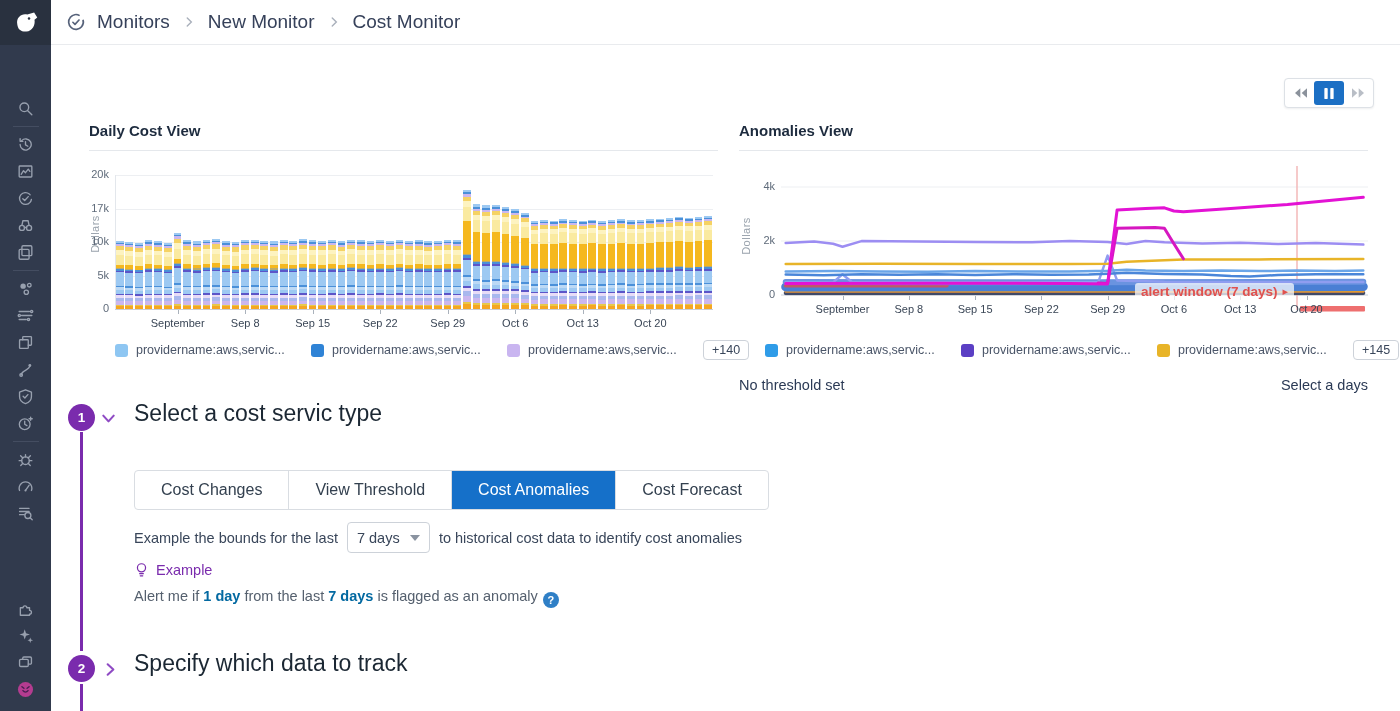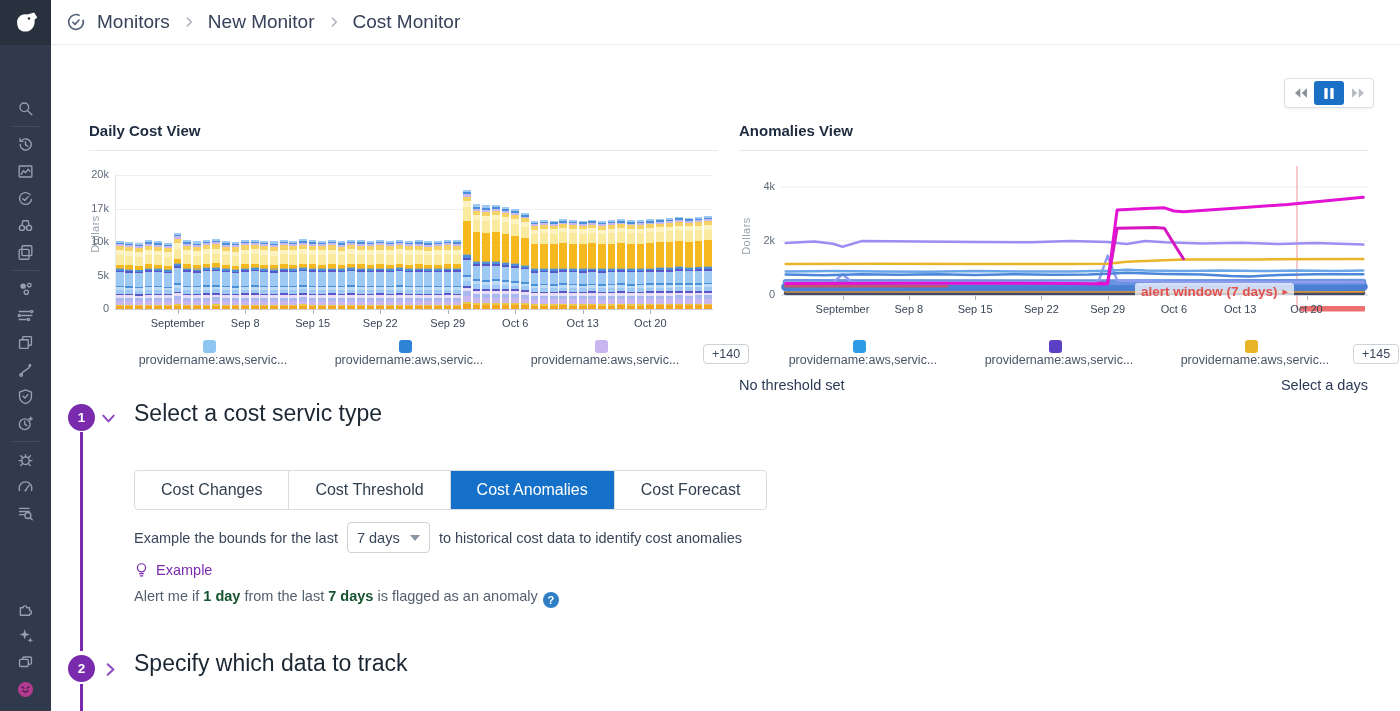--- a/index.html
+++ b/index.html
@@ -39,21 +39,21 @@
   .ylab { position:absolute; font-size:11px; color:#9aa3ad; transform:rotate(-90deg); transform-origin:center; letter-spacing:.5px; }
   .ytick { position:absolute; font-size:11px; color:#5f6b7a; text-align:right; width:30px; }
   .xtick { position:absolute; font-size:11px; color:#3a4656; transform:translateX(-50%); white-space:nowrap; }
   .xmark { position:absolute; width:1px; height:4px; background:#aab2bc; }
   .gridline { position:absolute; height:1px; background:#edeff2; }
   .gridline.axis { background:#c9ced6; }
   .plot-vline { position:absolute; width:1px; background:#e3e7ec; }
   .bars { position:absolute; }
   .bar { position:absolute; bottom:0; display:flex; flex-direction:column-reverse; cursor:pointer; }
   .legend { position:absolute; top:218px; left:26px; display:flex; align-items:center; }
-  .legend-item { display:flex; align-items:center; width:196px; cursor:pointer;flex-direction:column; }
+  .legend-item { display:flex; align-items:center; width:196px; cursor:pointer; }
   .legend-swatch { width:13px; height:13px; border-radius:3px; margin-right:8px; flex:none; }
   .legend-label { font-size:12.5px; color:#4a5568; white-space:nowrap; }
   .legend-badge { font-size:12.5px; color:#39465a; border:1px solid #cdd2d9; border-radius:4px;
     padding:2px 8px; background:#fff; cursor:pointer; }
   .alert-label { position:absolute; display:flex; align-items:center; background:rgba(255,255,255,.72);
     border-radius:3px; padding:1px 6px; font-size:13.5px; font-weight:700; color:#e0514f; white-space:nowrap; }
   .alert-arrow { margin-left:5px; font-size:11px; }
   .panel-footer { position:absolute; top:255px; left:0; width:629px; display:flex; justify-content:space-between; }
   .footer-left { font-size:14.5px; color:#2b3a55; }
   .footer-right { font-size:14.5px; color:#2b3a55; cursor:pointer; }
@@ -73,21 +73,21 @@
 
   .evaluate-row { position:absolute; left:134px; top:522px; display:flex; align-items:center; font-size:14.5px; color:#39465a; }
   .select-box { display:inline-flex; align-items:center; justify-content:space-between; width:83px; height:31px;
     border:1px solid #cdd2d9; border-radius:4px; margin:0 9px; padding:0 9px; cursor:pointer; background:#fff; }
   .select-caret { width:0; height:0; border-left:5px solid transparent; border-right:5px solid transparent;
     border-top:6px solid #8a93a0; }
 
   .example-row { position:absolute; left:134px; top:562px; display:flex; align-items:center; color:#7a2bad; font-size:14.5px; }
   .example-row svg { margin-right:7px; }
   .alert-row { position:absolute; left:134px; top:588px; font-size:14.5px; color:#55606e; }
-  .alert-row b { color:#14532d; }
+  .alert-row b { color:#0369a1; }
   .help-icon { display:inline-flex; width:16px; height:16px; border-radius:50%; background:#2f7fc6; color:#fff;
     font-size:11px; font-weight:700; align-items:center; justify-content:center; vertical-align:-3px; margin-left:5px; cursor:pointer; }
 </style>
 </head>
 <body>
 
 <div class="root">
 
   <div class="sidebar">
     <div class="logo">
@@ -1760,21 +1760,21 @@
   <div class="step-line" style="top:684px; height:27px;"></div>
 
   <div class="step-badge" style="left:68px; top:404px;">1</div>
   <svg class="step-chevron" style="left:99px; top:409px;" viewBox="0 0 20 20">
     <path d="M4.5 7 l5.5 6 5.5-6" fill="none" stroke="#8f4bc4" stroke-width="2.2" stroke-linecap="round" stroke-linejoin="round"></path>
   </svg>
   <div class="section-title" style="left:134px; top:400px;">Select a cost servic type</div>
 
   <div class="tabs">
       <div class="tab">Cost Changes</div>
-      <div class="tab">Cost Threshold</div>
+      <div class="tab">View Threshold</div>
       <div class="tab selected">Cost Anomalies</div>
       <div class="tab">Cost Forecast</div>
     </div>
 
   <div class="evaluate-row">
     <span>Example the bounds for the last</span>
     <span class="select-box">
       <span>7 days</span>
       <span class="select-caret"></span>
     </span>

